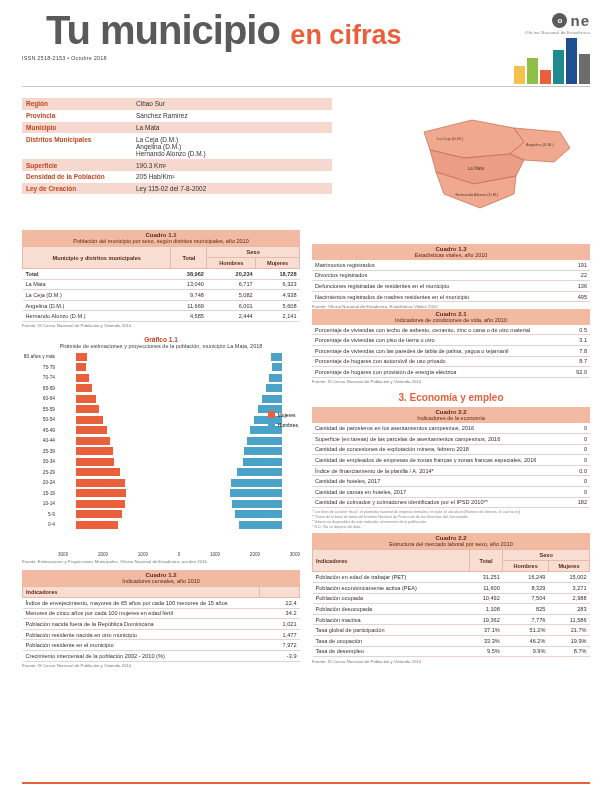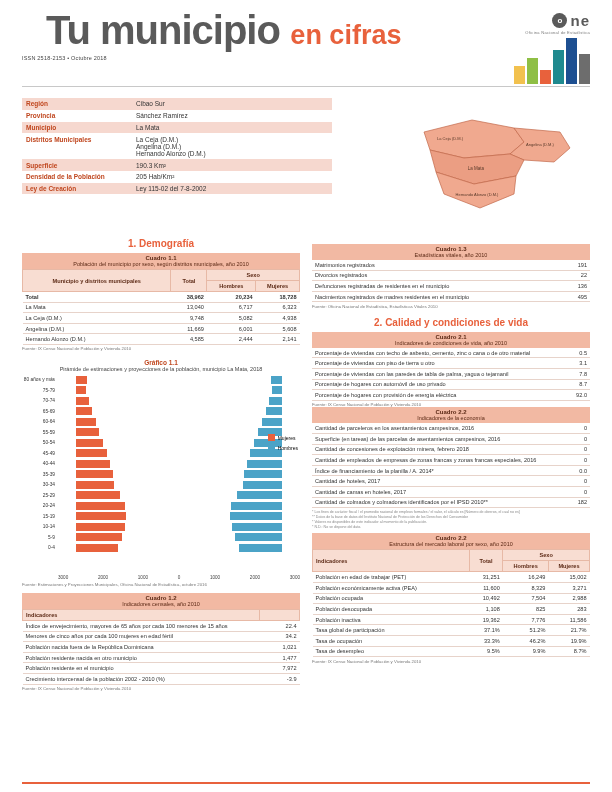--- a/index.html
+++ b/index.html
@@ -162,21 +162,20 @@
         <text x="176" y="44" font-size="4" fill="#5a3a2a" text-anchor="middle">Angelina (D.M.)</text>
         <text x="112" y="68" font-size="4.5" fill="#5a3a2a" text-anchor="middle">La Mata</text>
         <text x="113" y="94" font-size="4" fill="#5a3a2a" text-anchor="middle">Hernando Alonzo (D.M.)</text>
       </svg>
     </div>
   </div>
 
   <div class="cols">
 
     <div class="col">
-      <div class="sec-title">1. Demografía</div>
 
       <div class="tbl-title">Cuadro 1.1</div>
       <div class="tbl-sub">Población del municipio por sexo, según distritos municipales, año 2010</div>
       <table class="data">
         <tbody>
             <tr>
           <th rowspan="2">Municipio y distritos municipales</th>
           <th rowspan="2">Total</th>
           <th colspan="2">Sexo</th>
         </tr>
@@ -485,21 +484,20 @@
               <td class="num">136</td>
             </tr>
         <tr>
               <td>Nacimientos registrados de madres residentes en el municipio</td>
               <td class="num">495</td>
             </tr>
       </tbody>
         </table>
       <div class="src">Fuente: Oficina Nacional de Estadística, Estadísticas Vitales 2010</div>
 
-      <div class="sec-title">2. Calidad y condiciones de vida</div>
 
       <div class="tbl-title">Cuadro 2.1</div>
       <div class="tbl-sub">Indicadores de condiciones de vida, año 2010</div>
       <table class="data">
         <tbody>
             <tr>
               <td>Porcentaje de viviendas con techo de asbesto, cemento, zinc o cana o de otro material</td>
               <td class="num" style="width:36px">0.5</td>
             </tr>
         <tr>
@@ -515,20 +513,21 @@
               <td class="num">8.7</td>
             </tr>
         <tr>
               <td>Porcentaje de hogares con provisión de energía eléctrica</td>
               <td class="num">92.0</td>
             </tr>
       </tbody>
         </table>
       <div class="src">Fuente: IX Censo Nacional de Población y Vivienda 2010</div>
 
+      <div class="sec-title">3. Economía y empleo</div>
 
       <div class="tbl-title">Cuadro 2.2</div>
       <div class="tbl-sub">Indicadores de la economía</div>
       <table class="data">
         <tbody>
             <tr>
               <td>Cantidad de parceleros en los asentamientos campesinos, 2016</td>
               <td class="num" style="width:30px">0</td>
             </tr>
         <tr>

